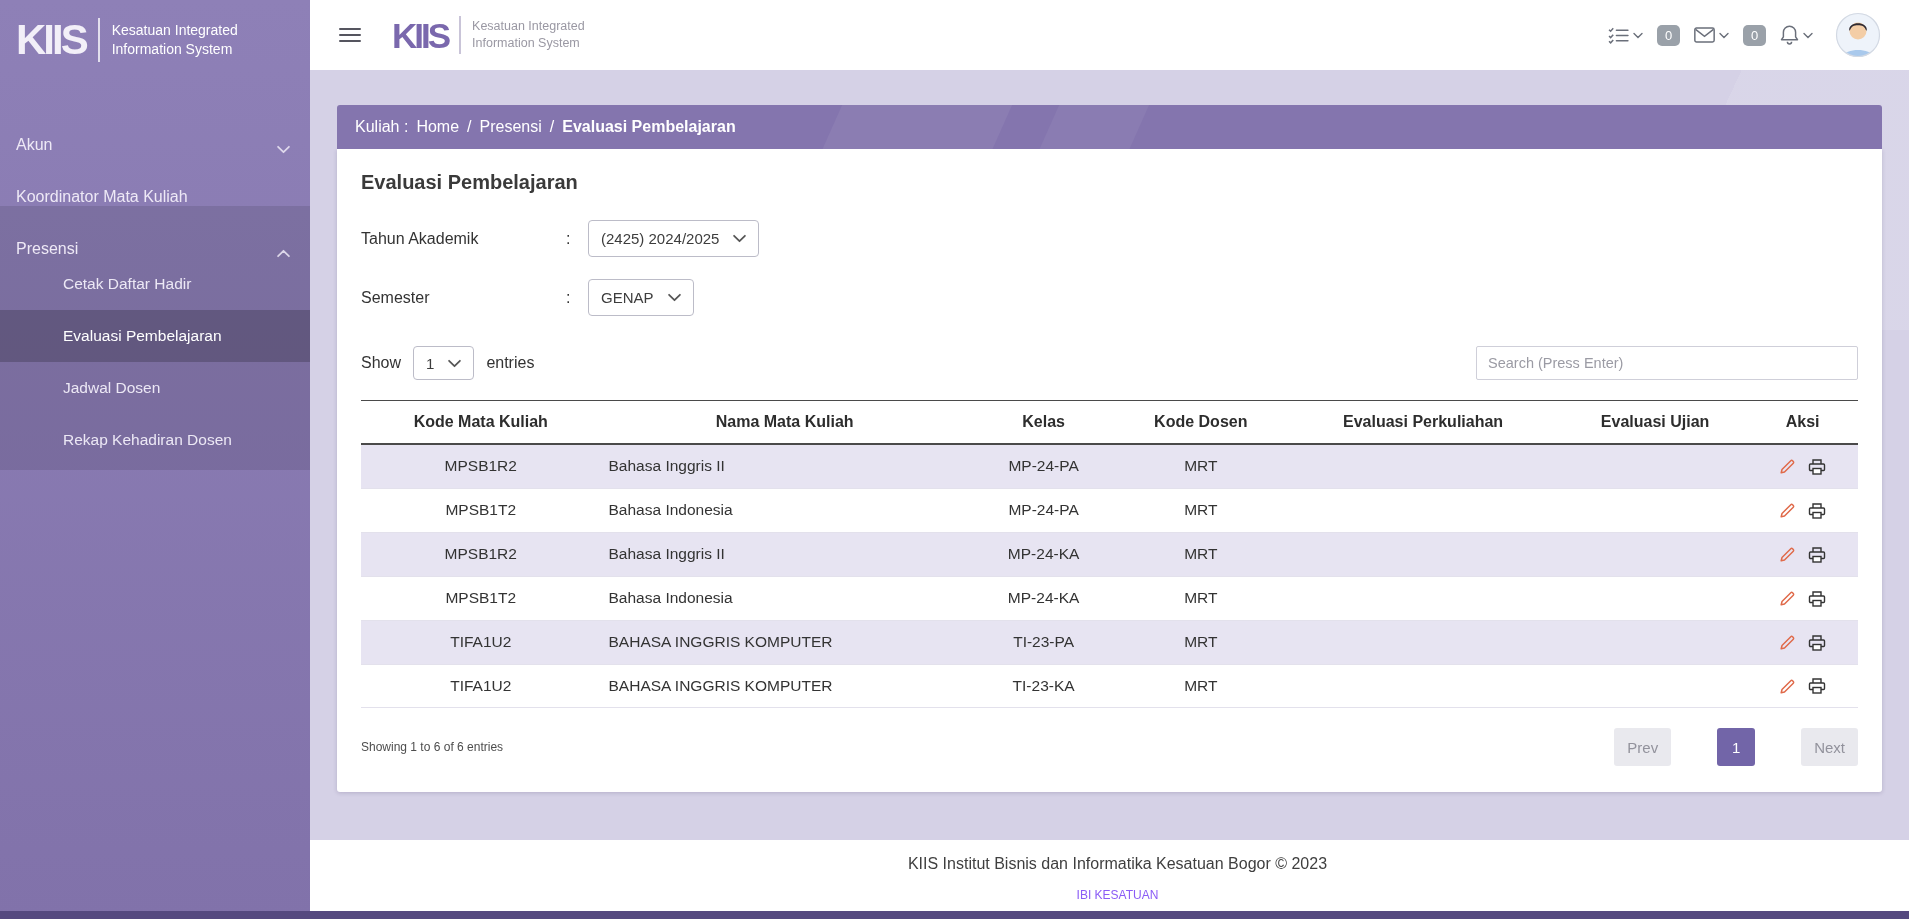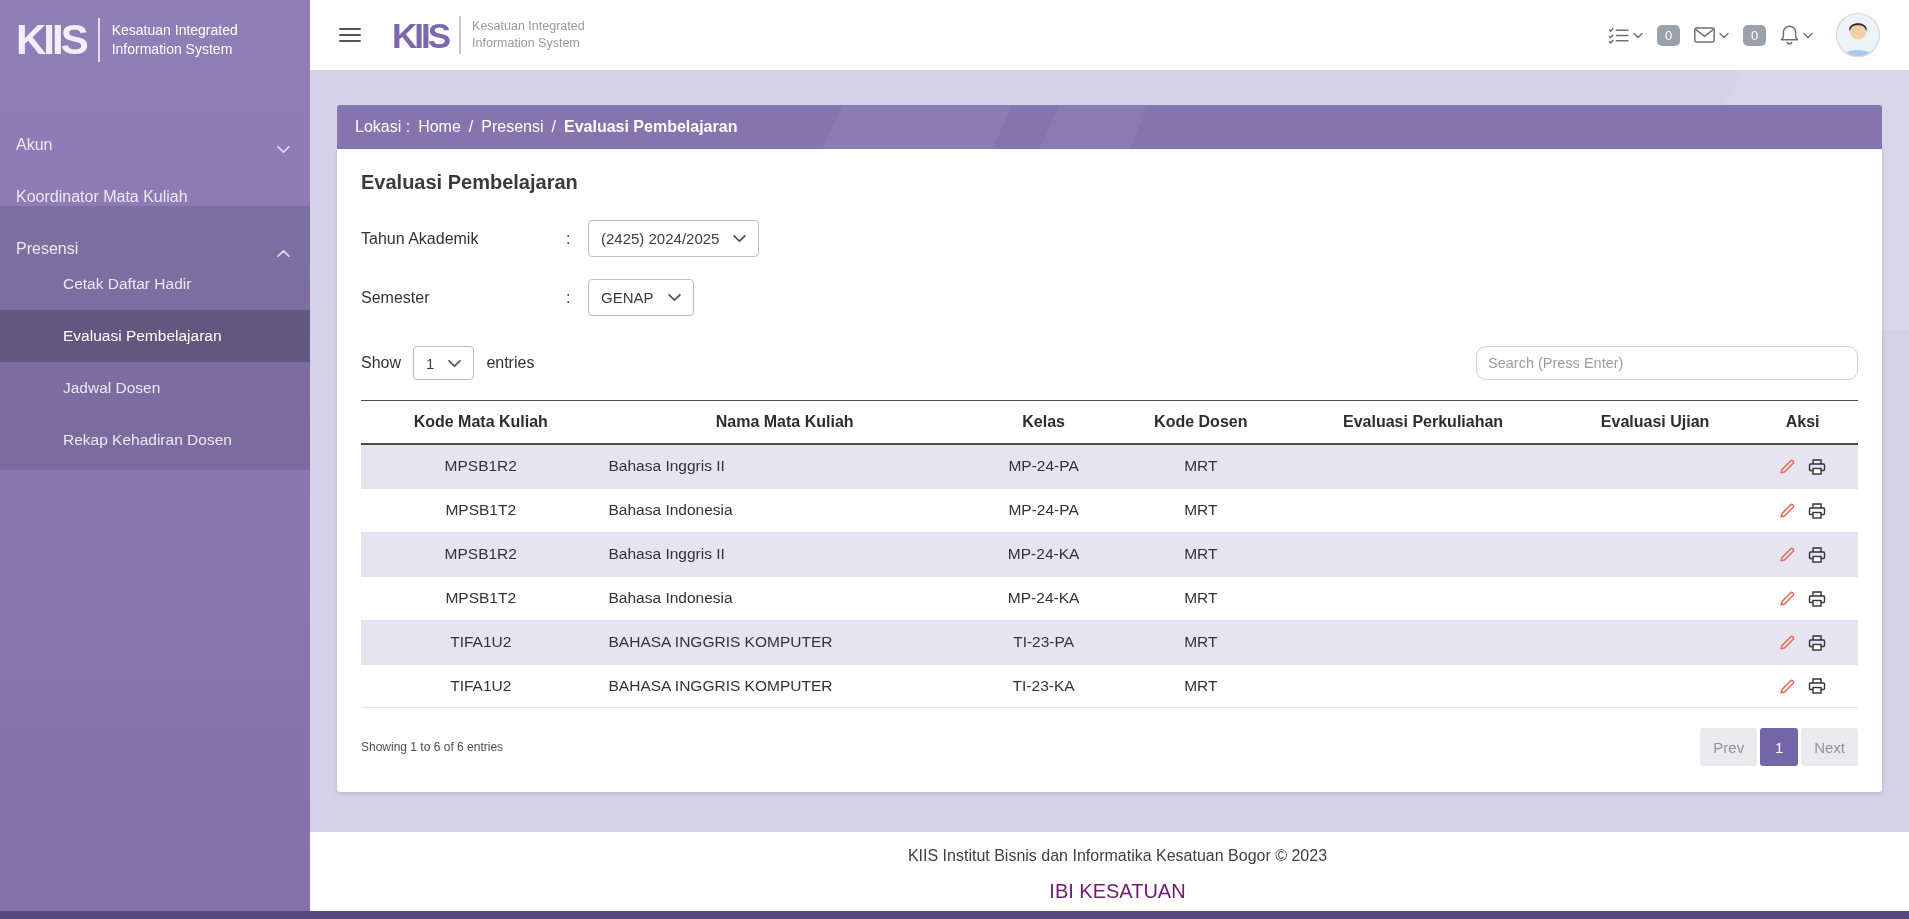--- a/index.html
+++ b/index.html
@@ -50,40 +50,40 @@
   .page-title { font-size:20px; font-weight:700; color:#3a3a3a; margin-bottom:26px; }
 
   .filter-row { display:flex; align-items:center; margin-bottom:22px; font-size:16px; color:#333; }
   .filter-label { width:205px; }
   .filter-colon { width:22px; }
   .select-box { display:inline-flex; align-items:center; justify-content:space-between; gap:14px; border:1px solid #bcbcc8; border-radius:4px; background:#fff; height:37px; padding:0 12px; font-size:15px; color:#3d3d3d; cursor:pointer; }
   .select-box .chev { display:flex; color:#555; }
 
   .show-row { display:flex; align-items:center; margin:30px 0 6px 0; font-size:16px; color:#333; }
   .show-row .select-box { margin:0 12px; height:34px; }
-  .search-input { margin-left:auto; width:382px; height:34px; border:1px solid #cfcfd9; border-radius:10px; padding:16px 11px; font-size:14.5px; color:#ef4444; font-family:"Liberation Sans",sans-serif; }
+  .search-input { margin-left:auto; width:382px; height:34px; border:1px solid #cfcfd9; border-radius:2px; padding:16px 11px; font-size:14.5px; color:#ef4444; font-family:"Liberation Sans",sans-serif; }
   .search-input::placeholder { color:#9b9ba4; }
 
   table.data { width:100%; border-collapse:collapse; margin-top:20px; }
   table.data thead th { font-size:16px; font-weight:700; color:#2d2d2d; text-align:center; padding:12px 8px; border-top:1px solid #4a4a4a; border-bottom:2px solid #4a4a4a; }
   table.data tbody td { font-size:15.5px; color:#333; padding:12px 8px; text-align:center; border-bottom:1px solid #e3e1ec; }
   table.data tbody td.l { text-align:left; }
   table.data tbody tr:nth-child(odd) { background:#e7e4f2; }
   .actions { white-space:nowrap; }
   .actions .act { display:inline-flex; margin:0 4px; cursor:pointer; vertical-align:middle; }
 
   .table-footer { display:flex; align-items:center; margin-top:20px; }
   .showing-text { font-size:12px; color:#4d4d4d; }
   .pagination { margin-left:auto; display:flex; gap:3px; }
-  .page-btn { height:38px; min-width:50px; padding:0 13px; display:flex; align-items:center; justify-content:center; font-size:15px; border-radius:3px; cursor:pointer; background:#e9e9ee; color:#92929c; border:none; font-family:"Liberation Sans",sans-serif; }
+  .page-btn { height:38px; min-width:50px; padding:0 13px; display:flex; align-items:center; justify-content:center; font-size:15px; border-radius:3px; cursor:pointer; background:#e9e9ee; color:#92929c; border:none; font-family:"Liberation Sans",sans-serif;margin-left:43px; }
   .page-btn.active { background:#7265a8; color:#ffffff; min-width:38px; }
 
   .footer { background:#ffffff; text-align:center; padding:15px 0 16px 16px; flex:0 0 auto; }
   .footer-line1 { font-size:16px; color:#3f3f3f; }
-  .footer-link { font-size:20px; color:#701a75; margin-top:15px; display:inline-block; text-decoration:none; cursor:pointer; }
+  .footer-link { font-size:12px; color:#8b5cf6; margin-top:15px; display:inline-block; text-decoration:none; cursor:pointer; }
   .bottom-strip { position:absolute; left:0; bottom:0; width:1909px; height:8px; background:#55497f; z-index:5; }
 </style>
 </head>
 <body>
 
 <div class="app">
 
   <aside class="sidebar">
     <div class="brand-row">
       <span class="brand-logo">KIIS</span>
@@ -192,21 +192,21 @@
             </g>
             <circle cx="23" cy="23" r="21.5" fill="none" stroke="#d3d9e3" stroke-width="1.2"></circle>
           </svg>
         </span>
       </div>
     </header>
 
     <main class="content">
 
       <div class="breadcrumb">
-        <span>Lokasi :</span>
+        <span>Kuliah :</span>
         <a>Home</a>
         <span class="sep">/</span>
         <a>Presensi</a>
         <span class="sep">/</span>
         <span class="crumb-current">Evaluasi Pembelajaran</span>
       </div>
 
       <section class="card">
         <h1 class="page-title">Evaluasi Pembelajaran</h1>
 

